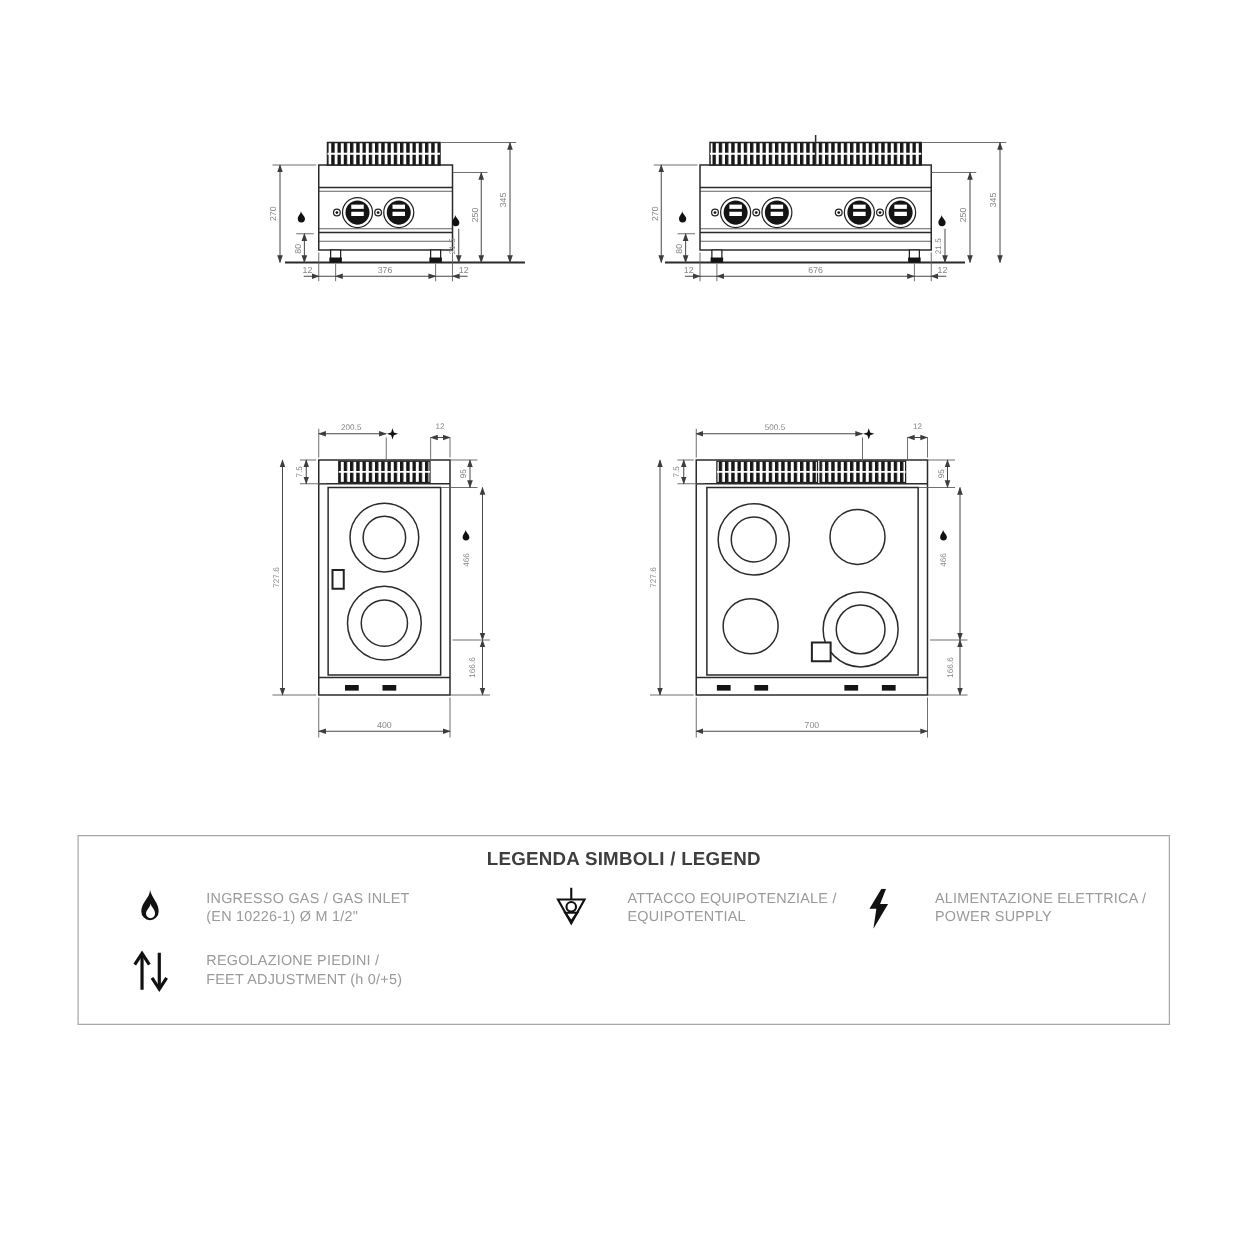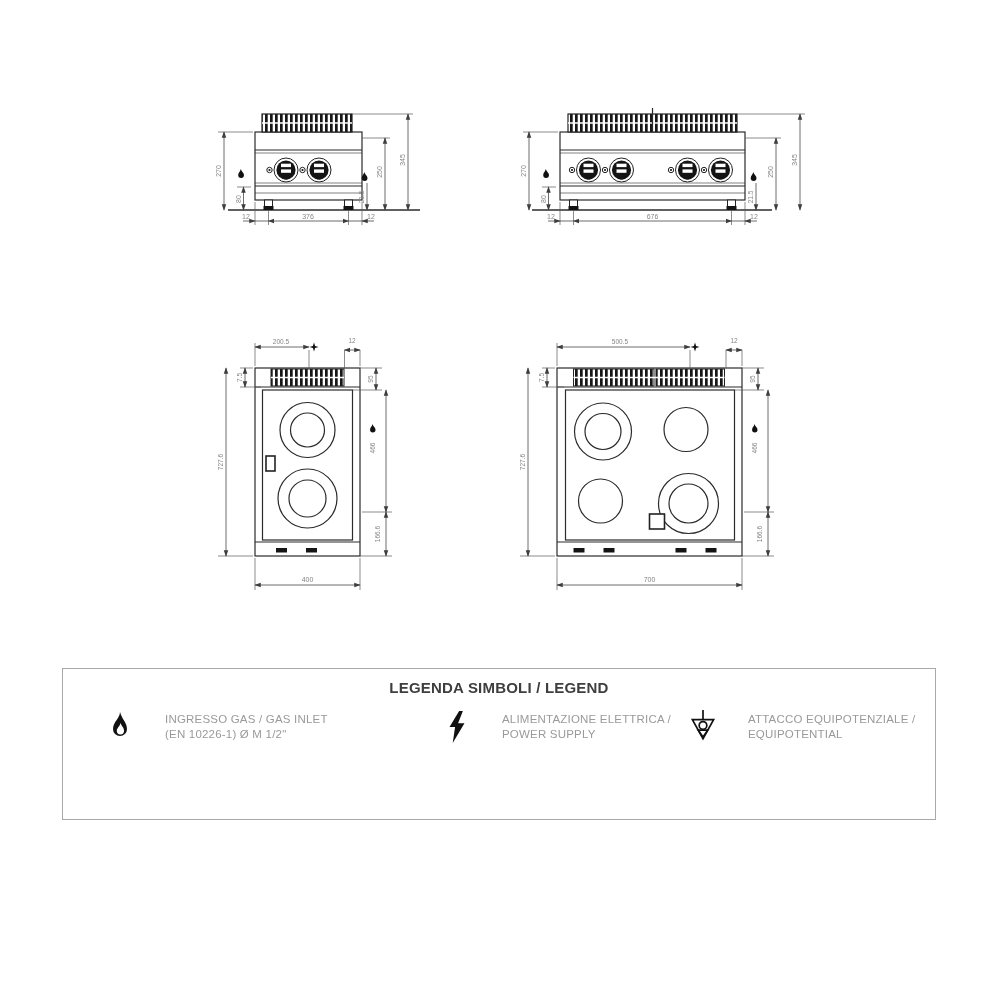--- a/index.html
+++ b/index.html
@@ -286,43 +286,57 @@
       </div>
       <div class="ltext">
         <div>INGRESSO GAS / GAS INLET</div>
         <div>(EN 10226-1) Ø M 1/2"</div>
       </div>
     </div>
 
 
     <div class="legend-item">
       <div class="licon">
-        <svg width="18" height="32" viewBox="0 0 16 30">
-          <path d="M10 0 L1 15 H6.2 L4 30 L15 11.5 H9 L13.5 0 Z" fill="#111"></path>
-        </svg>
-      </div>
-      <div class="ltext">
-        <div>ALIMENTAZIONE ELETTRICA /</div>
-        <div>POWER SUPPLY</div>
-      </div>
-    </div>
-
-    <div class="legend-item">
-      <div class="licon">
         <svg width="30" height="34" viewBox="0 0 28 32" fill="none" stroke="#111" stroke-width="1.6">
           <line x1="14" y1="0" x2="14" y2="9"></line>
           <path d="M4 9 H24 L14 27 Z"></path>
           <circle cx="14" cy="14.5" r="3.6"></circle>
           <path d="M9.5 19 H18.5 L14 25.5 Z"></path>
         </svg>
       </div>
       <div class="ltext">
         <div>ATTACCO EQUIPOTENZIALE /</div>
         <div>EQUIPOTENTIAL</div>
       </div>
     </div>
 
-
+    <div class="legend-item">
+      <div class="licon">
+        <svg width="18" height="32" viewBox="0 0 16 30">
+          <path d="M10 0 L1 15 H6.2 L4 30 L15 11.5 H9 L13.5 0 Z" fill="#111"></path>
+        </svg>
+      </div>
+      <div class="ltext">
+        <div>ALIMENTAZIONE ELETTRICA /</div>
+        <div>POWER SUPPLY</div>
+      </div>
+    </div>
+
+
+    <div class="legend-item">
+      <div class="licon">
+        <svg width="34" height="34" viewBox="0 0 32 32" fill="none" stroke="#111" stroke-width="2.4">
+          <line x1="10" y1="30" x2="10" y2="4"></line>
+              <path d="M4.5 11 L10 2.5 L15.5 11"></path>
+          <line x1="23" y1="2" x2="23" y2="28"></line>
+              <path d="M17.5 21 L23 29.5 L28.5 21"></path>
+        </svg>
+      </div>
+      <div class="ltext">
+        <div>REGOLAZIONE PIEDINI  /</div>
+        <div>FEET ADJUSTMENT (h 0/+5)</div>
+      </div>
+    </div>
 
   </div>
 </div>
 
 </div>
 
 </body></html>

